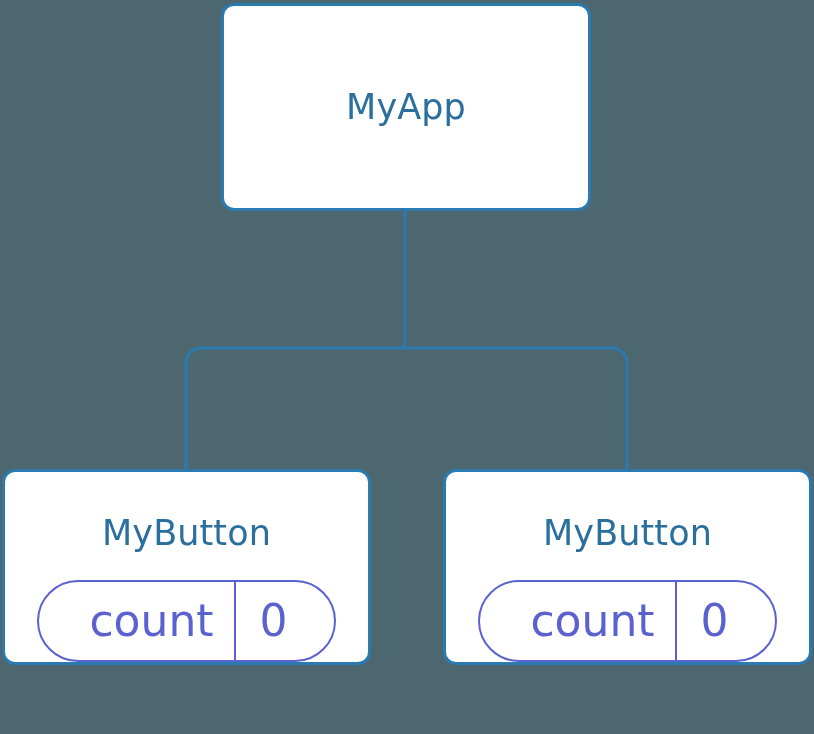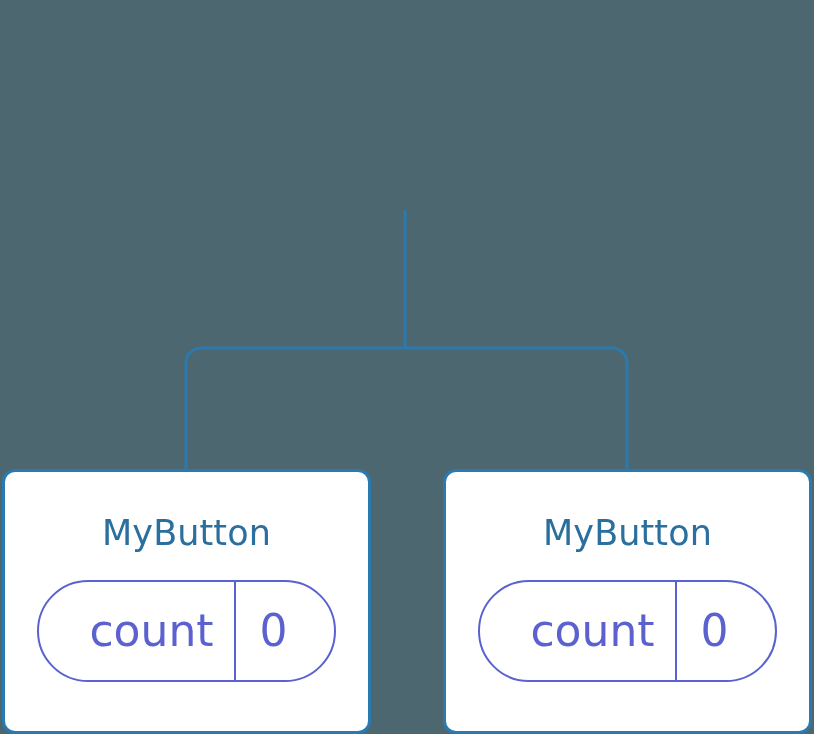--- a/index.html
+++ b/index.html
@@ -45,21 +45,21 @@
     left: 221px;
     top: 3px;
     width: 370px;
     height: 208px;
     justify-content: center;
   }
 
   .node-child {
     top: 469px;
     width: 369px;
-    height: 265px;
+    height: 196px;
     padding-top: 43px;
   }
 
   .node-child-left  { left: 2px; }
   .node-child-right { left: 443px; }
 
   .node-title {
     color: #2a6f9e;
     font-size: 35px;
     line-height: 1.05;
@@ -109,20 +109,23 @@
 <body>
 
 <div id="canvas">
 
   <svg id="edges" viewBox="0 0 814 734" width="814" height="734">
     <path fill="none" stroke="#2a7ab0" stroke-width="3" stroke-linecap="butt" d="M 405 210 L 405 348"></path>
     <path fill="none" stroke="#2a7ab0" stroke-width="3" stroke-linecap="butt" d="M 405 348 L 201 348 A 15 15 0 0 0 186 363 L 186 469"></path>
     <path fill="none" stroke="#2a7ab0" stroke-width="3" stroke-linecap="butt" d="M 405 348 L 612 348 A 15 15 0 0 1 627 363 L 627 469"></path>
   </svg>
 
+  <div class="node node-root">
+    <div class="node-title">MyApp</div>
+  </div>
 
   <div class="node node-child node-child-left">
     <div class="node-title">MyButton</div>
     <div class="state-pill">
       <div class="pill-key">
         <span class="pill-text">count</span>
       </div>
       <div class="pill-value">
         <span class="pill-text">0</span>
       </div>

